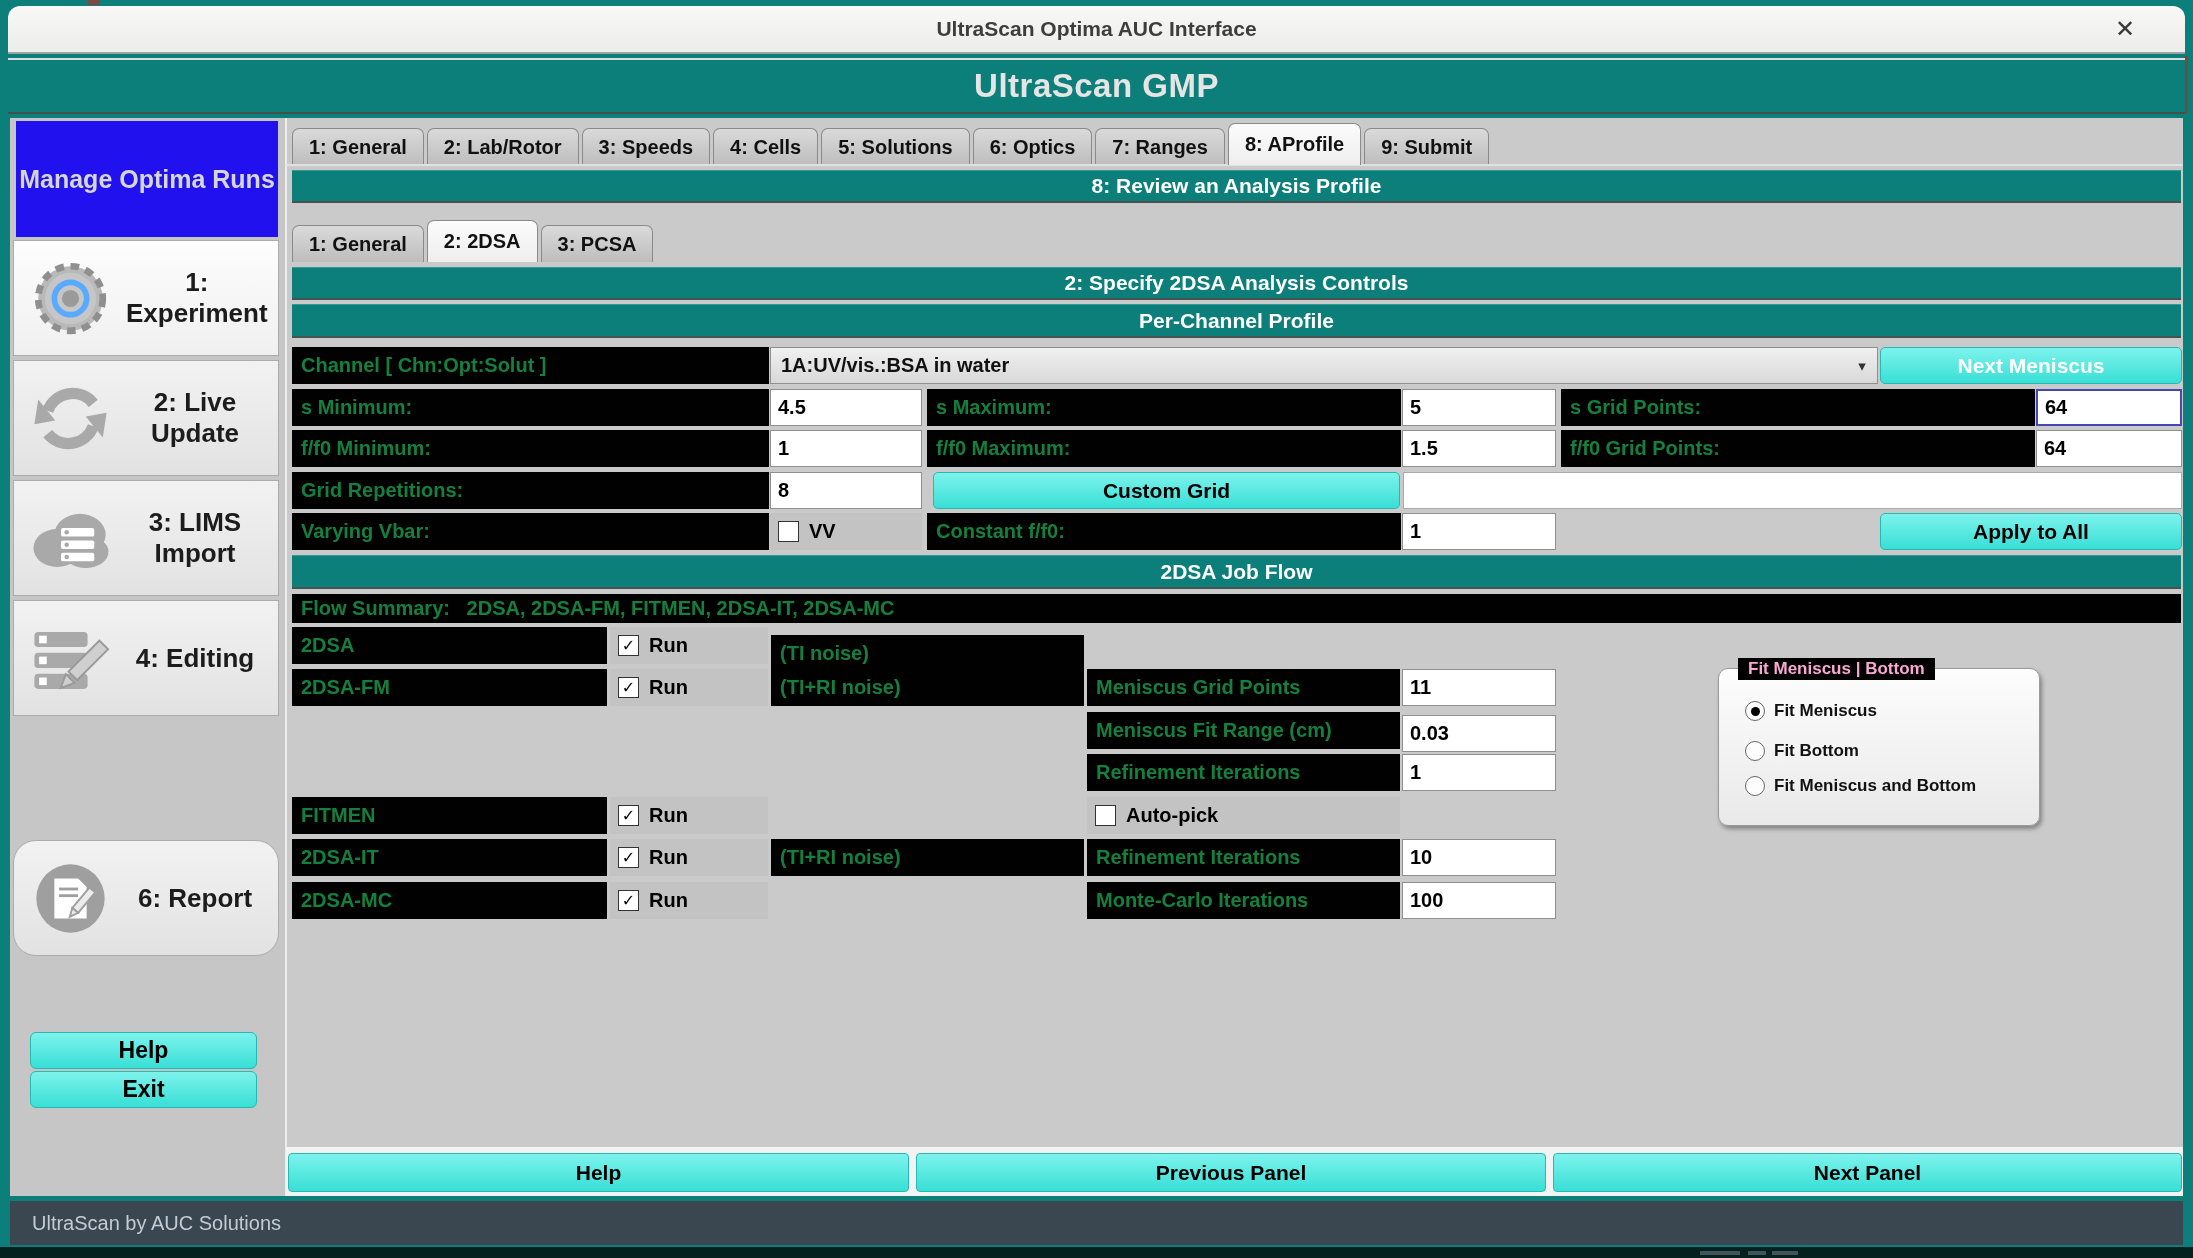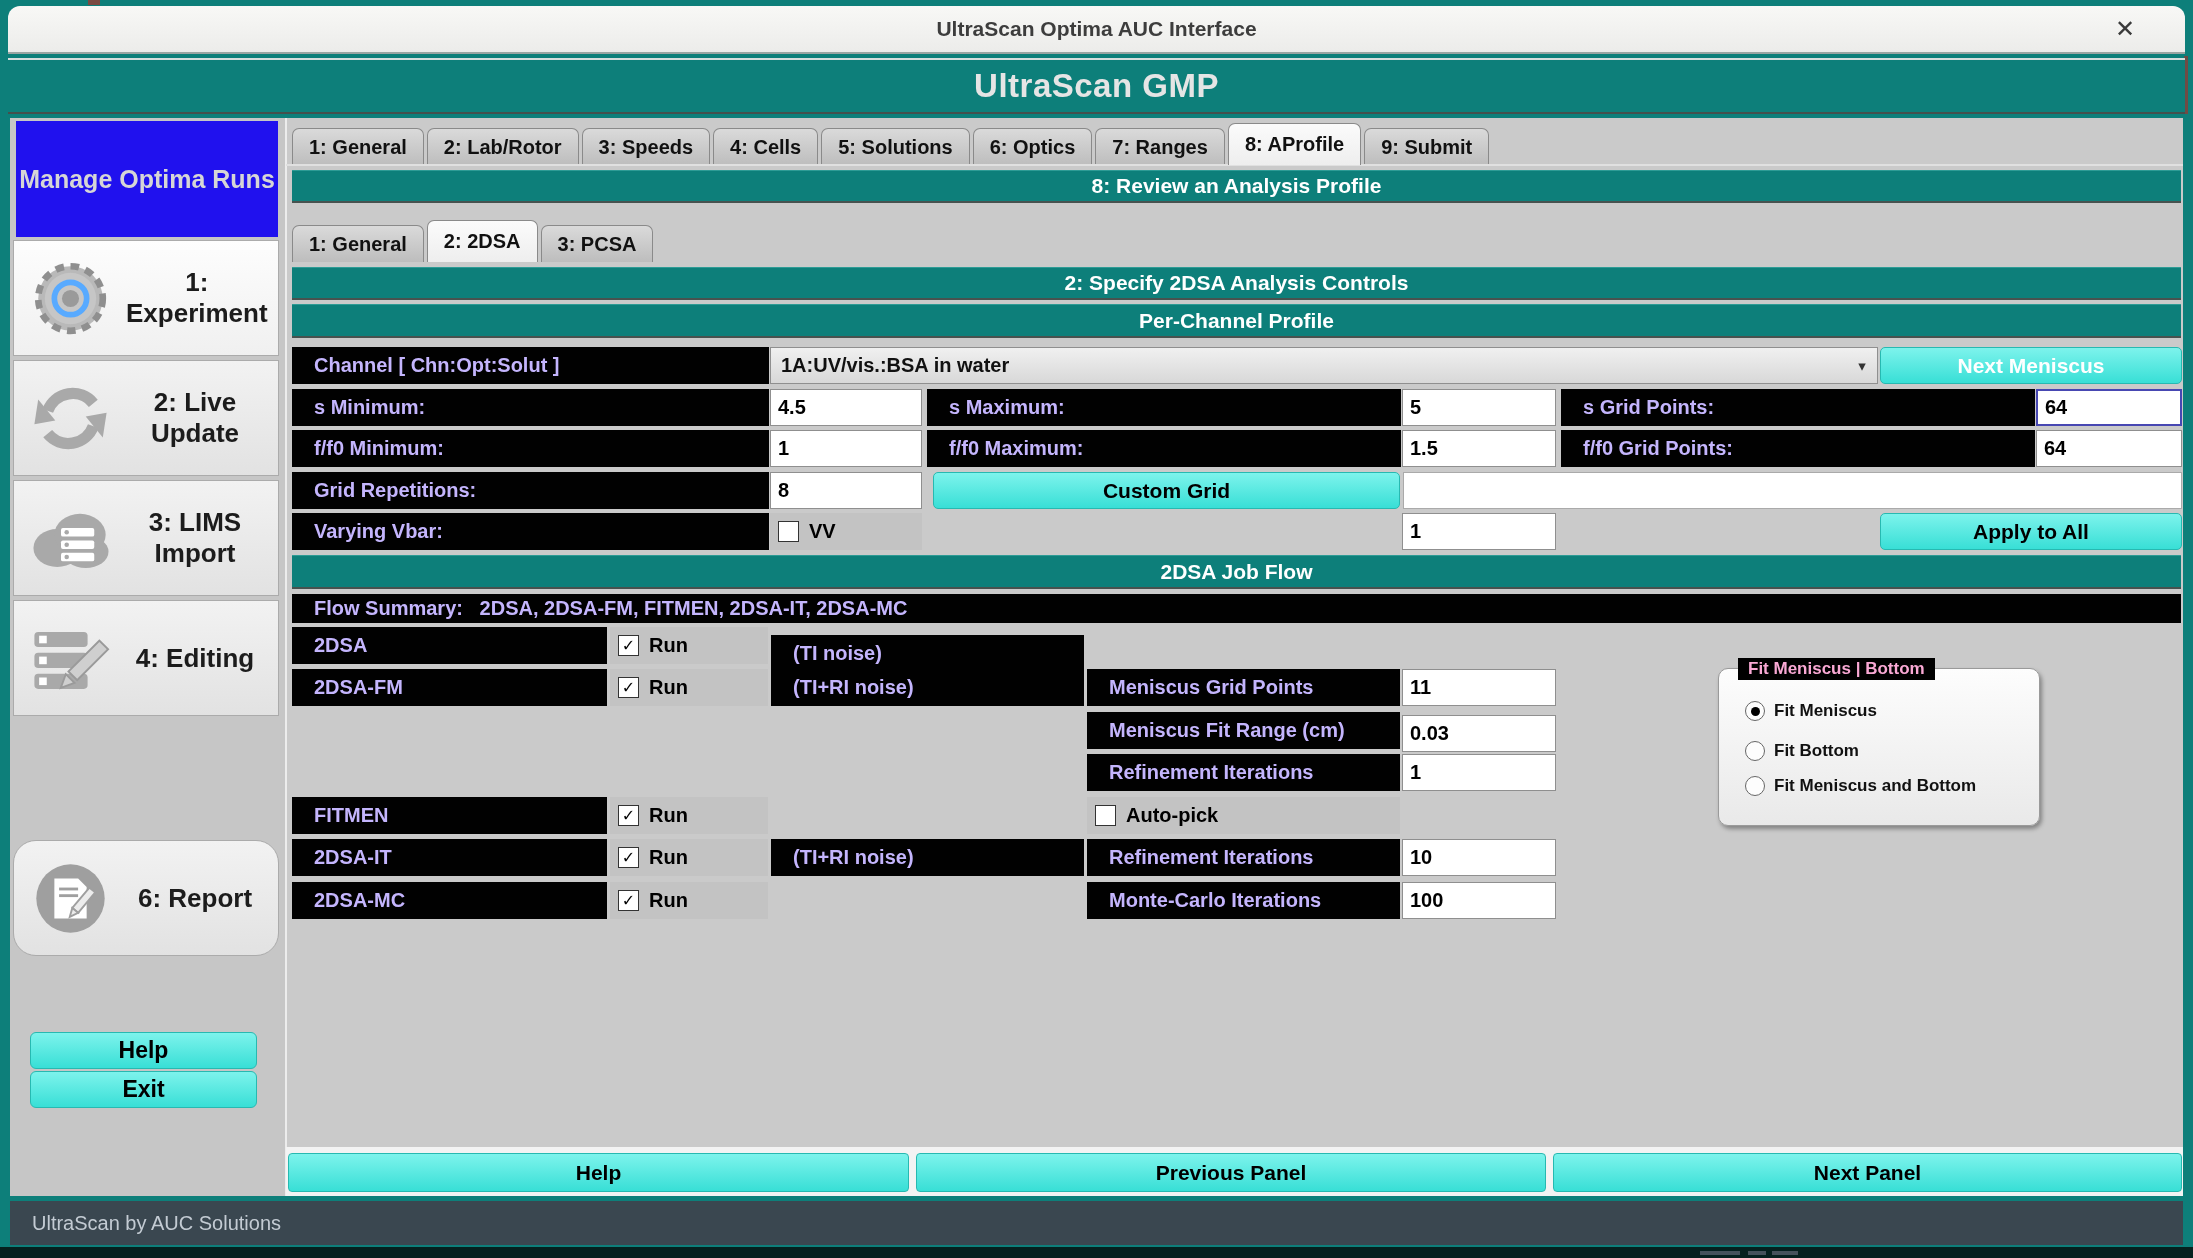--- a/index.html
+++ b/index.html
@@ -34,21 +34,21 @@
   .tabrow{display:flex;align-items:flex-end;}
   .tab{height:36px;line-height:36px;padding:0 16px;background:linear-gradient(#dadada,#bdbdbd);
        border:1px solid #8a8a8a;border-bottom:none;border-radius:7px 7px 0 0;margin-right:3px;
        font-size:20px;color:#111;white-space:nowrap;}
   .tab.sel{height:41px;line-height:41px;background:linear-gradient(#fbfbfb,#eeeeee);position:relative;z-index:2;}
   .paneline{background:#e0e0e0;}
   
   .banner{background:#0d7f7a;color:#fff;display:flex;align-items:center;justify-content:center;
           font-size:21px;border-top:1px solid #2e9b95;border-bottom:2px solid #47524f;}
   
-  .blk{background:#010101;color:#c4b5fd;display:flex;align-items:center;padding-left:22px;font-size:20px;white-space:nowrap;}
+  .blk{background:#010101;color:#15803d;display:flex;align-items:center;padding-left:9px;font-size:20px;white-space:nowrap;}
   .inp{background:#fff;border:1px solid #8f8f8f;font-family:inherit;font-weight:bold;font-size:20px;color:#000;padding:0 4px 0 7px;}
   .inp.focus{border:2px solid #4747b2;}
   .whitefill{background:#fff;border:1px solid #aaa;}
   .combo{background:linear-gradient(#f0f0f0,#d8d8d8);border:1px solid #8f8f8f;display:flex;align-items:center;font-size:20px;color:#111;}
   .combo .val{flex:1;padding-left:10px;}
   .combo .arr{width:30px;height:100%;display:flex;align-items:center;justify-content:center;font-size:15px;color:#333;}
   .graycell{background:#c3c3c3;display:flex;align-items:center;gap:10px;padding-left:8px;font-size:20px;color:#000;}
   .cb{width:19px;height:19px;background:#fff;border:1px solid #333;display:flex;align-items:center;justify-content:center;flex:none;}
   .cb .mark{font-size:16px;line-height:1;color:#000;}
   .flowbar{white-space:pre;}
@@ -231,20 +231,21 @@
   <div class="abs blk" style="left:292px;top:472px;width:477px;height:37px;">Grid Repetitions:</div>
   <input class="abs inp" style="left: 770px; top: 472px; width: 152px; height: 37px;" value="8">
   <div class="abs cyanbtn" style="left:933px;top:472px;width:467px;height:37px;">Custom Grid</div>
   <div class="abs whitefill" style="left:1403px;top:472px;width:779px;height:37px;"></div>
 
   <div class="abs blk" style="left:292px;top:513px;width:477px;height:37px;">Varying Vbar:</div>
   <div class="abs graycell" style="left:770px;top:513px;width:152px;height:37px;">
     <span class="cb"></span>
     <span>VV</span>
   </div>
+  <div class="abs blk" style="left:927px;top:513px;width:474px;height:37px;">Constant f/f0:</div>
   <input class="abs inp" style="left: 1402px; top: 513px; width: 154px; height: 37px;" value="1">
   <div class="abs cyanbtn" style="left:1880px;top:513px;width:302px;height:37px;">Apply to All</div>
 
   <div class="abs banner" style="left:292px;top:555px;width:1889px;height:34px;">2DSA Job Flow</div>
   <div class="abs blk flowbar" style="left:292px;top:594px;width:1889px;height:29px;">Flow Summary:   2DSA, 2DSA-FM, FITMEN, 2DSA-IT, 2DSA-MC</div>
 
   <div class="abs blk" style="left:292px;top:627px;width:315px;height:37px;">2DSA</div>
   <div class="abs graycell" style="left:610px;top:627px;width:158px;height:37px;">
     <span class="cb">
         <span class="mark">✓</span>

